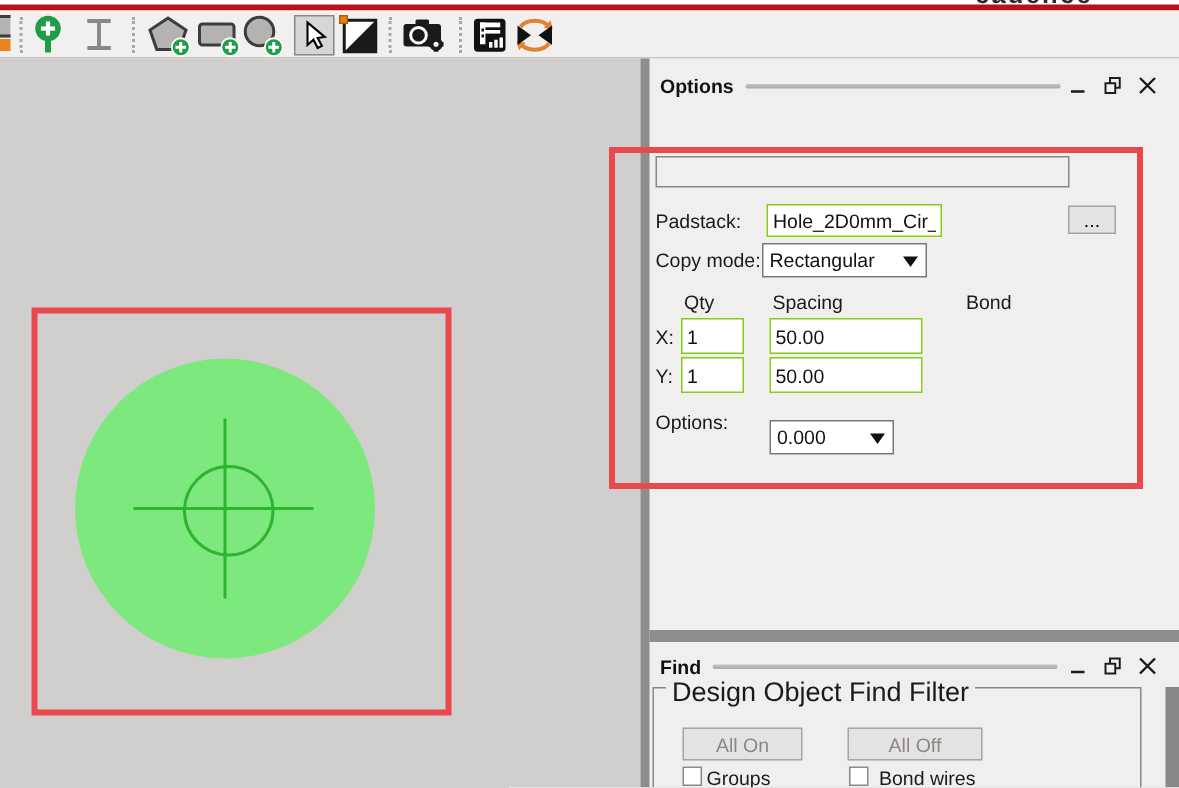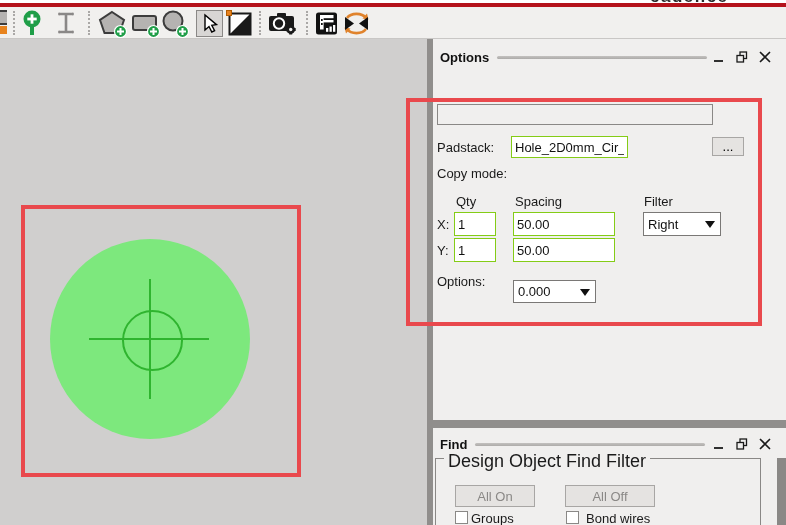--- a/index.html
+++ b/index.html
@@ -191,32 +191,32 @@
       </svg>
   </div>
 
   <div class="groupbox" style="left:437px;top:104px;width:276px;height:21px"></div>
 
   <div class="lbl" style="left:437px;top:140px">Padstack:</div>
   <input class="field" style="left: 511px; top: 136px; width: 117px; height: 22px;" value="Hole_2D0mm_Cir_">
   <div class="btn" style="left:712px;top:137px;width:32px;height:19px">...</div>
 
   <div class="lbl" style="left:437px;top:166px">Copy mode:</div>
+  <div class="dropdown" style="left:508px;top:162px;width:110px;height:23px">
+    <span>Rectangular</span>
+    <span class="dd-arrow"></span>
+  </div>
 
   <div class="lbl" style="left:456px;top:194px">Qty</div>
   <div class="lbl" style="left:515px;top:194px">Spacing</div>
-  <div class="lbl" style="left:644px;top:194px">Filter</div>
+  <div class="lbl" style="left:644px;top:194px">Bond</div>
 
   <div class="lbl" style="left:437px;top:217px">X:</div>
   <input class="field" style="left: 454px; top: 212px; width: 42px; height: 24px;" value="1">
   <input class="field" style="left: 513px; top: 212px; width: 102px; height: 24px;" value="50.00">
-  <div class="dropdown" style="left:643px;top:212px;width:78px;height:24px">
-    <span>Right</span>
-    <span class="dd-arrow"></span>
-  </div>
 
   <div class="lbl" style="left:437px;top:243px">Y:</div>
   <input class="field" style="left: 454px; top: 238px; width: 42px; height: 24px;" value="1">
   <input class="field" style="left: 513px; top: 238px; width: 102px; height: 24px;" value="50.00">
 
   <div class="lbl" style="left:437px;top:274px">Options:</div>
   <div class="dropdown" style="left:513px;top:280px;width:83px;height:23px">
     <span>0.000</span>
     <span class="dd-arrow"></span>
   </div>

